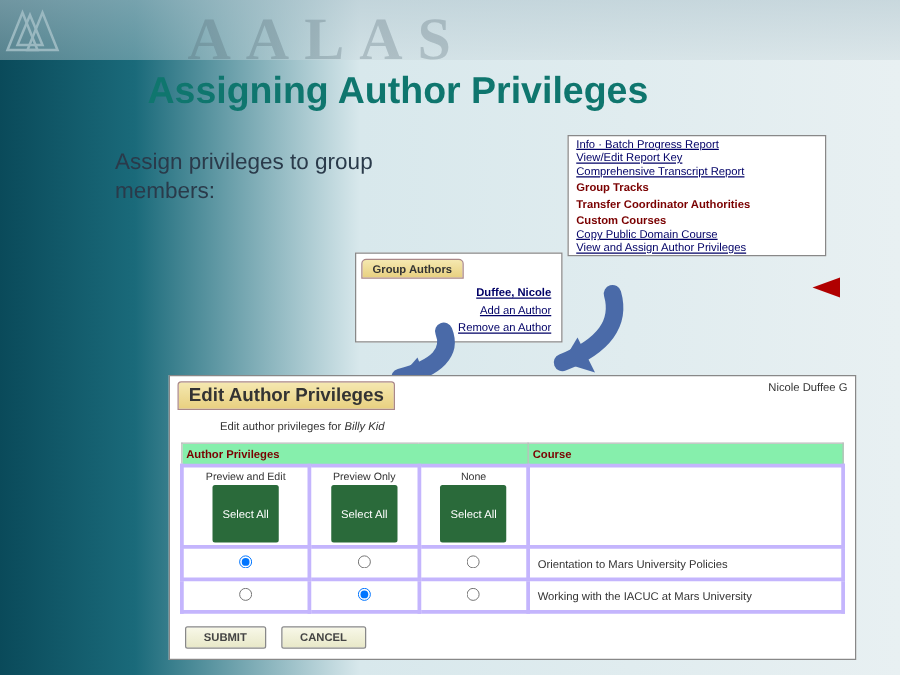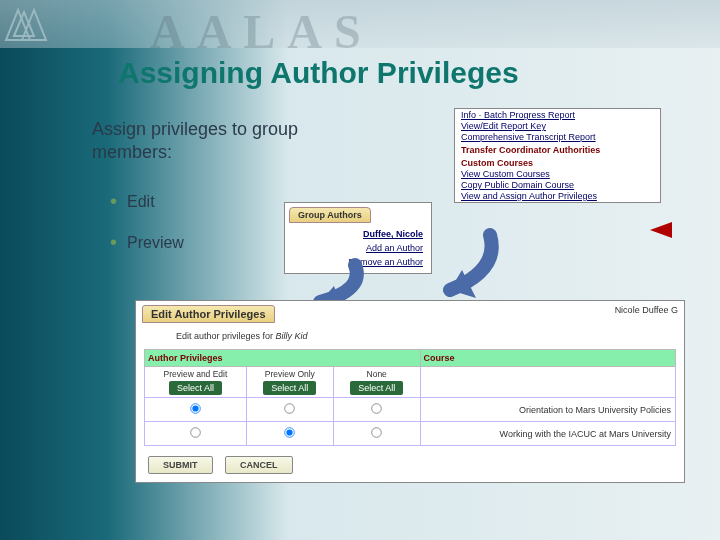--- a/index.html
+++ b/index.html
@@ -55,59 +55,59 @@
   .panel-menu { top: 8px; left: 454px; width: 207px; padding: 0 6px; }
   .panel-menu .link { color: #006; text-decoration: underline; margin: 1px 0; display:block; cursor:pointer; }
   .panel-menu .hdr { color: #7a0000; font-weight: bold; margin-top: 3px; }
   .arrow-red {
     position: absolute; top: 122px; left: 650px;
     width: 0; height: 0;
     border-top: 8px solid transparent;
     border-bottom: 8px solid transparent;
     border-right: 22px solid #b00000;
   }
-  .panel-authors { top: 102px; left: 284px; width: 148px; padding: 0; }
+  .panel-authors { top: 102px; left: 284px; width: 166px; padding: 0; }
   .panel-authors .tab {
     background: linear-gradient(#f5e8b0,#e8d080);
     border: 1px solid #a88; border-radius: 4px 4px 0 0;
     display: inline-block; padding: 2px 8px; font-size: 9px; font-weight: bold;
     color: #333; margin: 4px 0 0 4px;
   }
   .panel-authors .body { padding: 6px 8px; text-align: right; }
   .panel-authors .name { font-weight: bold; text-decoration: underline; color: #006; }
   .panel-authors .act { display:block; color:#006; text-decoration: underline; margin-top:4px; font-size:9px; }
   .swoosh {
     position: absolute; color: #4a6aa8;
   }
   .swoosh svg { overflow: visible; }
   .panel-edit {
     top: 200px; left: 135px; width: 550px; padding: 0 0 8px 0;
   }
   .panel-edit .tab {
     background: linear-gradient(#f5e8b0,#e8d080);
     border: 1px solid #a88; border-radius: 3px 3px 0 0;
-    display:inline-block; padding: 2px 8px; font-size: 11px; font-weight: bold;
+    display:inline-block; padding: 2px 8px; font-size: 15px; font-weight: bold;
     color:#333; margin: 4px 0 0 6px;
   }
   .panel-edit .topright { float: right; font-size:9px; margin: 4px 6px 0 0; }
   .panel-edit .subt { font-size: 9px; margin: 8px 0 0 8px; padding-left: 32px; }
   .panel-edit .subt i { font-style: italic; }
   .priv-table {
     margin: 8px 8px 0 8px; border: 1px solid #aaa; border-collapse: collapse;
     width: calc(100% - 16px); font-size: 9px;
   }
   .priv-table th {
     background: #86efac; font-weight: bold; color: #7a0000;
     padding: 3px; border: 1px solid #bbb; text-align: left;
   }
-  .priv-table td { border: 1px solid #c4b5fd; padding: 4px; text-align: center; }
-  .priv-table td.course { text-align: right; padding-left: 6px; }
+  .priv-table td { border: 3px solid #c4b5fd; padding: 4px; text-align: center; }
+  .priv-table td.course { text-align: left; padding-left: 6px; }
   .selall {
     display:inline-block; background: #2a6a3a; color:#fff;
-    padding: 2px 8px; font-size: 9px; border-radius: 2px;
+    padding: 18px 8px; font-size: 9px; border-radius: 2px;
     margin-top: 2px; cursor: pointer;
   }
   .subhead-row td { font-size: 8.5px; color:#333; padding: 2px 4px; }
   .btns { margin: 10px 0 0 12px; }
   .btn {
     display:inline-block; background: linear-gradient(#f8f8e8,#e8e8c8);
     border: 1px solid #888; border-radius: 2px;
     padding: 3px 14px; font-size: 9px; font-weight: bold; color:#444;
     margin-right: 10px; cursor:pointer;
   }
@@ -123,32 +123,28 @@
     <path d="M4 38 L16 8 L28 38 Z" fill="none" stroke="#9ab8c0" stroke-width="2"></path>
     <path d="M20 38 L32 8 L44 38 Z" fill="none" stroke="#9ab8c0" stroke-width="2"></path>
   </svg>
 </div>
 <div class="watermark">AALAS</div>
 <h1 class="title">Assigning Author Privileges</h1>
 
 <div class="content-area">
 
   <div class="intro">Assign privileges to group members:</div>
-  <ul class="bullets">
-    <li>Edit</li>
-    <li>Preview</li>
-  </ul>
 
   <div class="panel panel-menu">
     <span class="link">Info · Batch Progress Report</span>
     <span class="link">View/Edit Report Key</span>
     <span class="link">Comprehensive Transcript Report</span>
+    <div class="hdr">Group Tracks</div>
     <div class="hdr">Transfer Coordinator Authorities</div>
     <div class="hdr">Custom Courses</div>
-    <span class="link">View Custom Courses</span>
     <span class="link">Copy Public Domain Course</span>
     <span class="link">View and Assign Author Privileges</span>
   </div>
   <div class="arrow-red"></div>
 
   <div class="panel panel-authors">
     <span class="tab">Group Authors</span>
     <div class="body">
       <span class="name">Duffee, Nicole</span>
       <span class="act">Add an Author</span>

